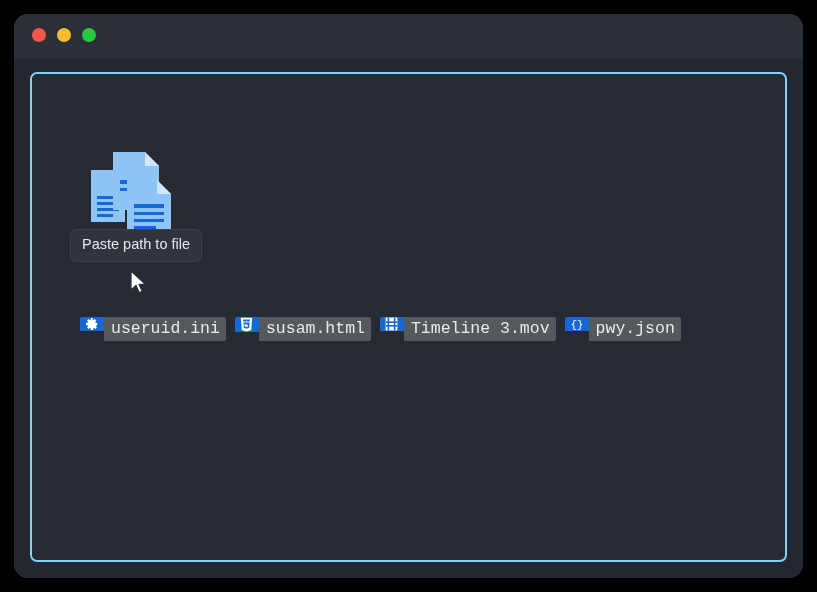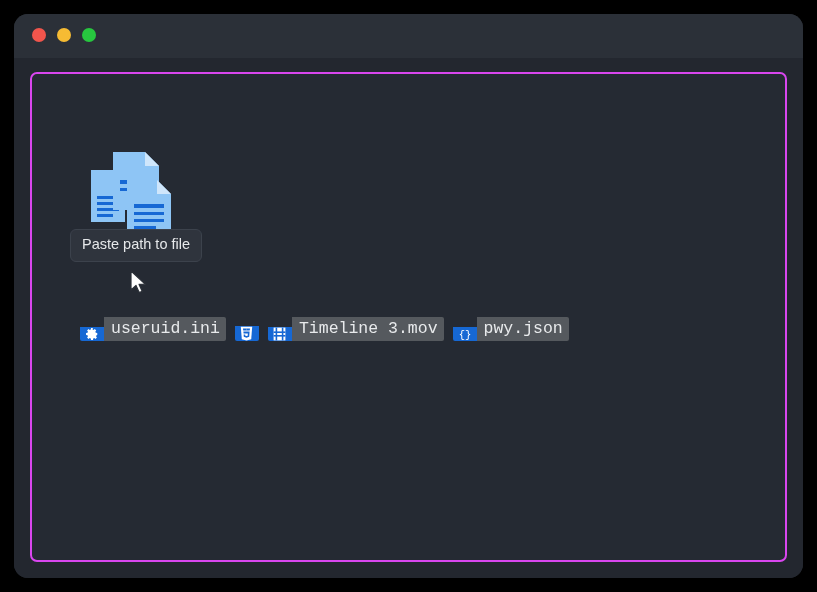--- a/index.html
+++ b/index.html
@@ -70,21 +70,21 @@
     height: 520px;
     background: #23272f;
   }
   .canvas {
     position: absolute;
     left: 16px;
     top: 14px;
     width: 757px;
     height: 490px;
     background: #252a33;
-    border: 2px solid #d946ef;
+    border: 2px solid #7dd3fc;
     border-radius: 7px;
     box-sizing: border-box;
   }
 
   
   .doc-icon {
     position: absolute;
     left: 57px;
     top: 76px;
     width: 82px;
@@ -122,21 +122,21 @@
   .chip-row {
     position: absolute;
     left: 48px;
     top: 243px;
     display: flex;
     align-items: center;
     gap: 9px;
   }
   .chip {
     display: flex;
-    align-items: flex-end;
+    align-items: flex-start;
     height: 24px;
     border-radius: 2px;
     overflow: hidden;
     font-family: "Liberation Mono", monospace;
   }
   .chip-icon {
     width: 24px;
     background: #1668d4;
     display: flex;
     align-items: center;
@@ -218,20 +218,21 @@
 
           <div class="chip">
             <span class="chip-icon">
               <svg width="13" height="15" viewBox="0 0 13 15" xmlns="http://www.w3.org/2000/svg">
                 <path d="M0.8 0.8 H12.2 L11.2 13.2 L6.5 14.6 L1.8 13.2 Z" fill="#ffffff"></path>
                 <path d="M6.5 2.6 H10 L9.7 4.4 H6.5 Z" fill="#1668d4"></path>
                 <path d="M3 2.6 H6.5 V4.4 H3.2 Z" fill="#1668d4"></path>
                 <path d="M3.4 5.6 H9.6 L9.2 10.8 L6.5 11.8 L3.8 10.8 L3.6 8.6 H5.2 L5.3 9.7 L6.5 10.1 L7.7 9.7 L7.85 7.4 H3.55 Z" fill="#1668d4"></path>
               </svg>
             </span>
+            <span class="chip-label">susam.html</span>
           </div>
 
           <div class="chip">
             <span class="chip-icon">
               <svg width="13" height="14" viewBox="0 0 13 14" xmlns="http://www.w3.org/2000/svg">
                 <rect x="0.6" y="0.6" width="11.8" height="12.8" fill="#ffffff"></rect>
                 <rect x="2.6" y="0.6" width="1.6" height="12.8" fill="#1668d4"></rect>
                 <rect x="8.8" y="0.6" width="1.6" height="12.8" fill="#1668d4"></rect>
                 <rect x="0.6" y="4.4" width="11.8" height="1.6" fill="#1668d4"></rect>
                 <rect x="0.6" y="8.0" width="11.8" height="1.6" fill="#1668d4"></rect>

